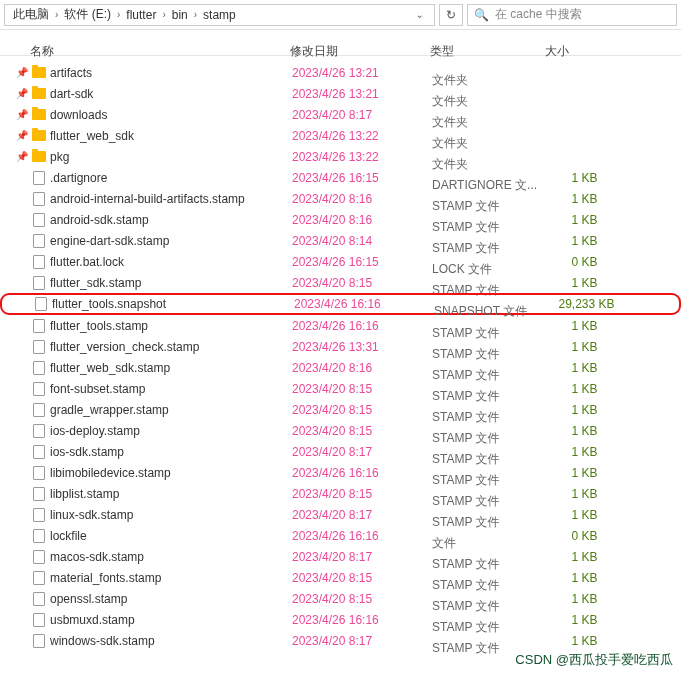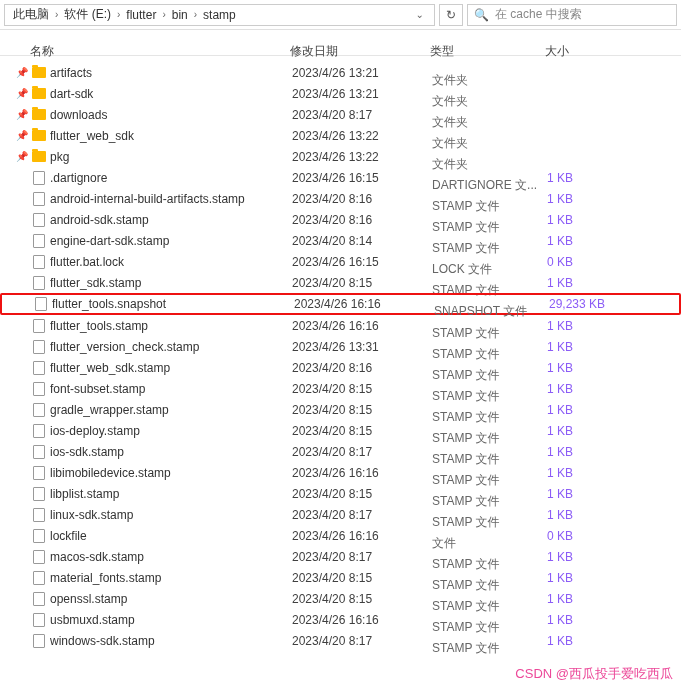--- a/index.html
+++ b/index.html
@@ -22,26 +22,26 @@
 .col-size { width: 85px; text-align: left; }
 
 .list { padding-top: 6px; }
 .row { display: flex; align-items: center; height: 21px; padding-left: 16px; position: relative; }
 .pin { width: 14px; display: flex; justify-content: center; color: #888; font-size: 10px; }
 .icon-cell { width: 18px; display: flex; justify-content: center; margin-right: 2px; }
 .folder-icon { width: 14px; height: 11px; background: #fdb900; border-radius: 1px; position: relative; }
 .folder-icon::before { content: ""; position: absolute; top: -2px; left: 0; width: 6px; height: 2px; background: #fdb900; border-radius: 1px 1px 0 0; }
 .file-icon { width: 12px; height: 14px; border: 1px solid #999; border-radius: 1px; background: #fff; position: relative; }
 .cell-name { width: 242px; white-space: nowrap; overflow: hidden; text-overflow: ellipsis; }
-.cell-date { width: 140px; color: #404040; }
+.cell-date { width: 140px; color: #ec4899; }
 .cell-type { width: 115px; color: #666; white-space: nowrap; overflow: hidden; margin-top: 15px; }
-.cell-size { width: 85px; text-align: left; color: #8b5cf6; padding-right: 10px; }
-.highlight { border: 2px solid #e11; border-radius: 2px; height: 22px; }
-
-.watermark { position: absolute; right: 8px; bottom: 6px; color: #ec4899; font-size: 13px; pointer-events: none; }
+.cell-size { width: 85px; text-align: center; color: #4d7c0f; padding-right: 10px; }
+.highlight { border: 2px solid #e11; border-radius: 9px; height: 22px; }
+
+.watermark { position: absolute; right: 8px; bottom: 20px; color: #14532d; font-size: 13px; pointer-events: none; }
 </style>
 </head>
 <body>
 
 <div class="toolbar">
   <div class="breadcrumb">
     <span class="crumb">此电脑</span>
     <span class="chevron">›</span>
     <span class="crumb">软件 (E:)</span>
     <span class="chevron">›</span>

